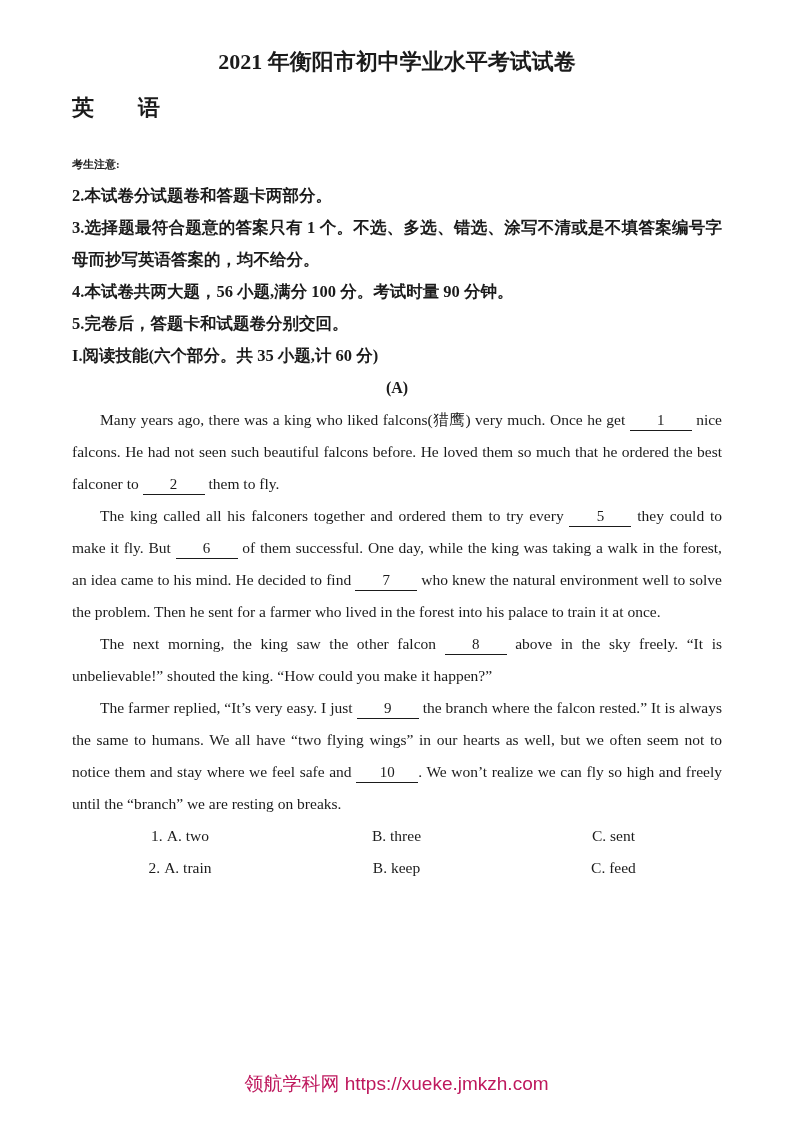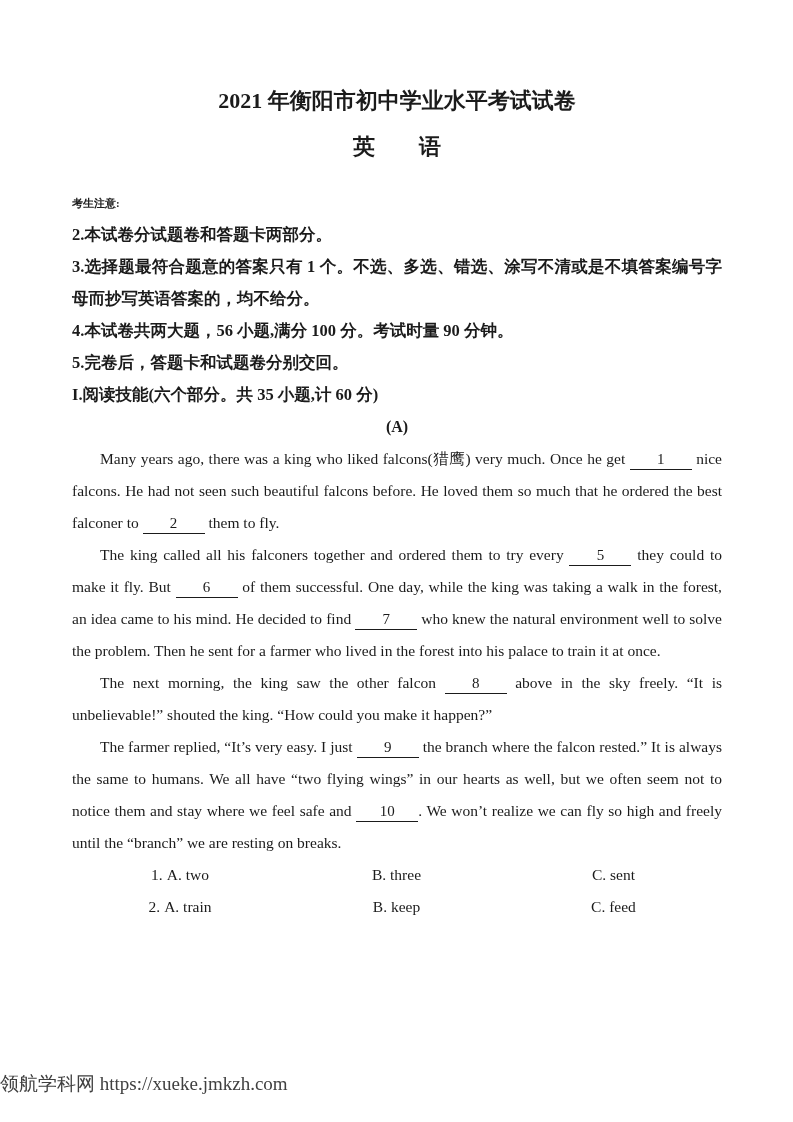--- a/index.html
+++ b/index.html
@@ -6,28 +6,28 @@
   html,body { background:#ffffff; }
   body {
     width:793px; height:1122px;
     font-family:"Liberation Serif","DejaVu Serif",serif;
     color:#1b1b1b;
   }
   .page {
     position:relative;
     width:793px; height:1122px;
     background:#ffffff;
-    padding:85px 71px 0 72px;
+    padding:46px 71px 0 72px;
     overflow:hidden;
   }
   .exam-title {
     text-align:center; font-size:22px; font-weight:bold; line-height:32px;
   }
   .exam-subject {
-    text-align:center; font-size:22px; font-weight:bold; line-height:32px;
+    text-align:left; font-size:22px; font-weight:bold; line-height:32px;
     margin-top:14px;
   }
   .notice { margin-top:10px; }
   .notice-heading {
     font-size:11px; font-weight:bold; line-height:32px;margin-top:24px;
   }
   .notice-item {
     font-size:16.5px; font-weight:bold; line-height:32px; text-align:justify;
   }
   .section-heading {
@@ -46,23 +46,24 @@
     font-size:15px;
   }
   .questions { font-size:15.5px;text-align:center; }
   .q-row { display:flex; line-height:32px; }
   .q-cell-a { width:216px; }
   .q-cell-b { width:217px; }
   .q-cell-c { flex:1; }
   .q-num { padding-right:4px; }
   .footer-watermark {
     position:absolute; left:0; right:0; bottom:27px;
-    font-family:Liberation Serif, serif;
+    text-align:center;
+    font-family:Liberation Sans, sans-serif;
     font-size:19px; line-height:22px;
-    color:#404040;
+    color:#be185d;
   }
 </style>
 </head>
 <body>
 
 <div class="page">
 
   <div class="exam-title">2021 年衡阳市初中学业水平考试试卷</div>
   <div class="exam-subject">英　　语</div>
 

